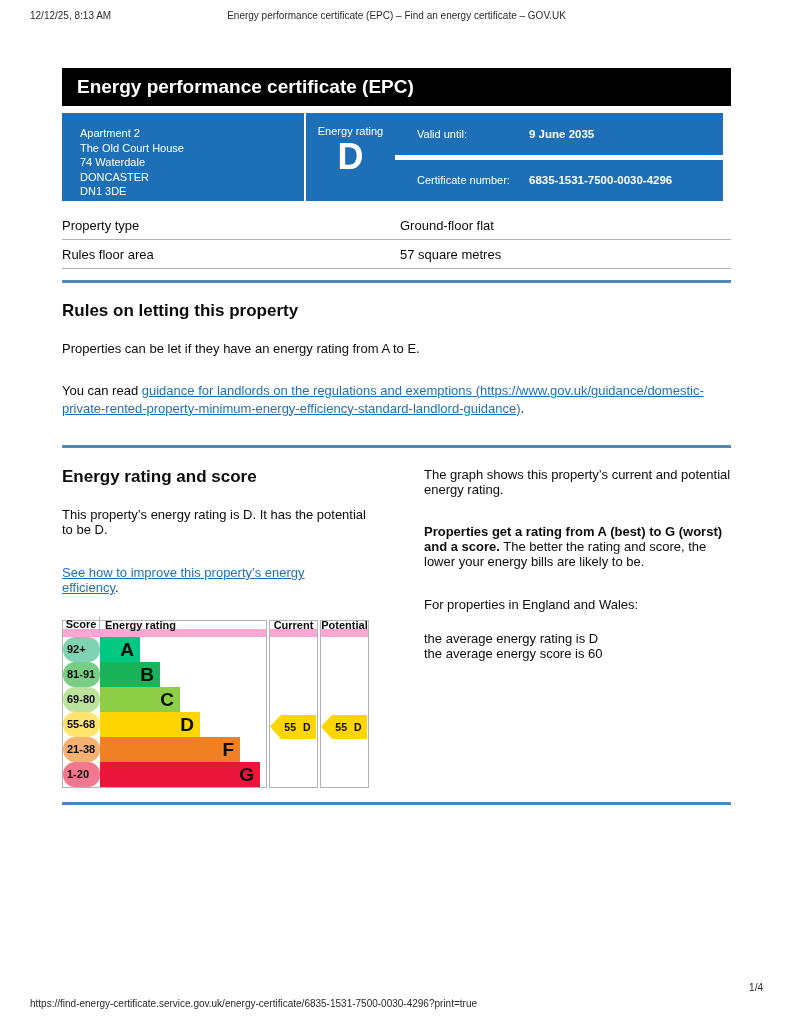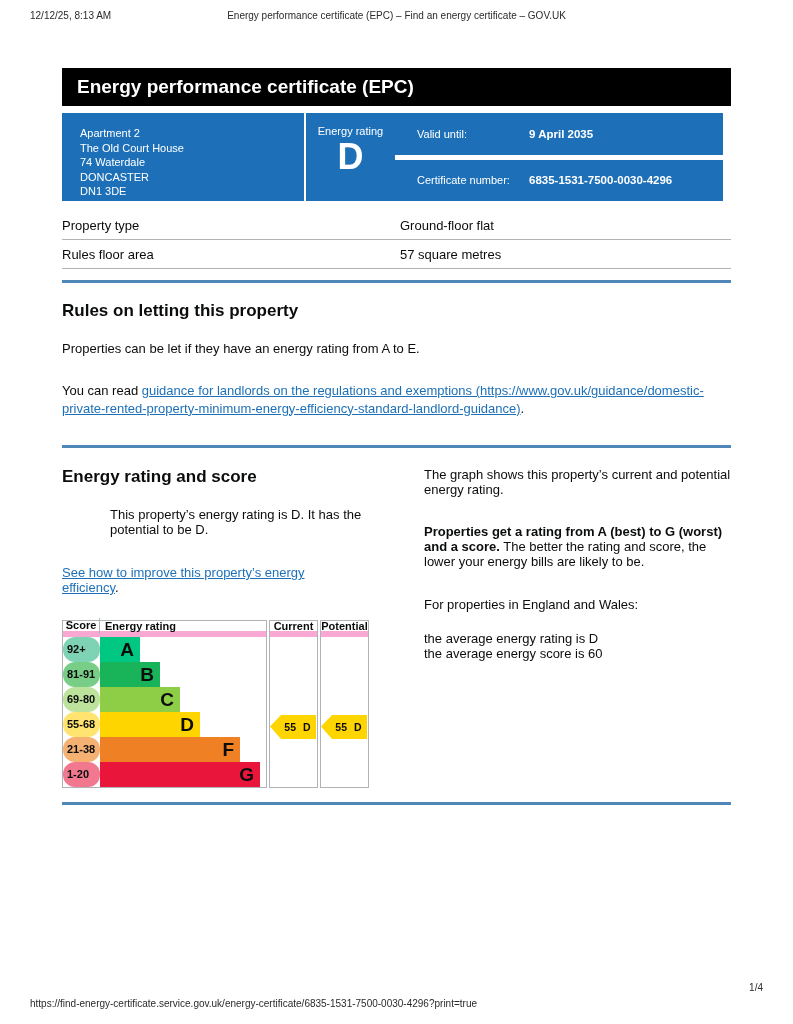--- a/index.html
+++ b/index.html
@@ -61,33 +61,33 @@
 
   h2 { font-size: 17px; font-weight: bold; color: #0b0c0c; }
   .rules-heading { margin-top: 18px; }
   .rules-p1 { margin-top: 20px; font-size: 13px; }
   .rules-p2 { margin-top: 26px; font-size: 13px; line-height: 17.5px; max-width: 660px; }
   a.gov-link { color: #1d70b8; text-decoration: underline; cursor: pointer; }
 
   .columns { display: flex; margin-top: 19px; }
   .col-left { width: 330px; }
   .col-right { width: 307px; margin-left: auto; }
-  .col-left .lp1 { margin-top: 20px; font-size: 13px; line-height: 15px; max-width: 305px; margin-left: 48px; }
+  .col-left .lp1 { margin-top: 20px; font-size: 13px; line-height: 15px; max-width: 305px; }
   .improve-link { margin-top: 28px; font-size: 13px; line-height: 15px; max-width: 290px; }
   .col-right p { font-size: 13px; line-height: 15px; }
   .rp2 { margin-top: 27px; }
   .rp3 { margin-top: 28px; }
   .rp4 { margin-top: 19px; }
 
   
   .chart { display: flex; margin-top: 25px; width: 307px; }
   .panel { border: 1px solid #b1b4b6; background: #ffffff; }
   .panel-main { width: 205px; }
   .panel-col { width: 49px; margin-left: 2px; position: relative; }
-  .chart-head { height: 16px; border-bottom: 6px solid #f9a8d4; display: flex; align-items: center; font-size: 11px; font-weight: bold; }
+  .chart-head { height: 16px; border-bottom: 8px solid #f9a8d4; display: flex; align-items: center; font-size: 11px; font-weight: bold; }
   .head-score { width: 37px; text-align: center; border-right: 1px solid #b1b4b6; height: 16px; line-height: 15px; }
   .head-rating { padding-left: 5px; }
   .panel-col .chart-head { justify-content: center; }
   .band-row { display: flex; height: 25px; }
   .band-score {
     width: 37px; font-size: 11px; font-weight: bold;
     line-height: 25px; padding-left: 4px; border-radius: 12px;
   }
   .band-bar {
     font-size: 19px; font-weight: bold; color: #0b0c0c;
@@ -126,21 +126,21 @@
 74 Waterdale
 DONCASTER
 DN1 3DE</div>
     <div class="rating-box">
       <div class="rating-label">Energy rating</div>
       <div class="rating-letter">D</div>
     </div>
     <div class="validity-col">
       <div class="validity-box">
         <span class="v-label">Valid until:</span>
-        <span class="v-value">9 April 2035</span>
+        <span class="v-value">9 June 2035</span>
       </div>
       <div class="validity-box">
         <span class="v-label">Certificate number:</span>
         <span class="v-value">6835-1531-7500-0030-4296</span>
       </div>
     </div>
   </div>
 
   <div class="prop-table">
     <div class="prop-row">

